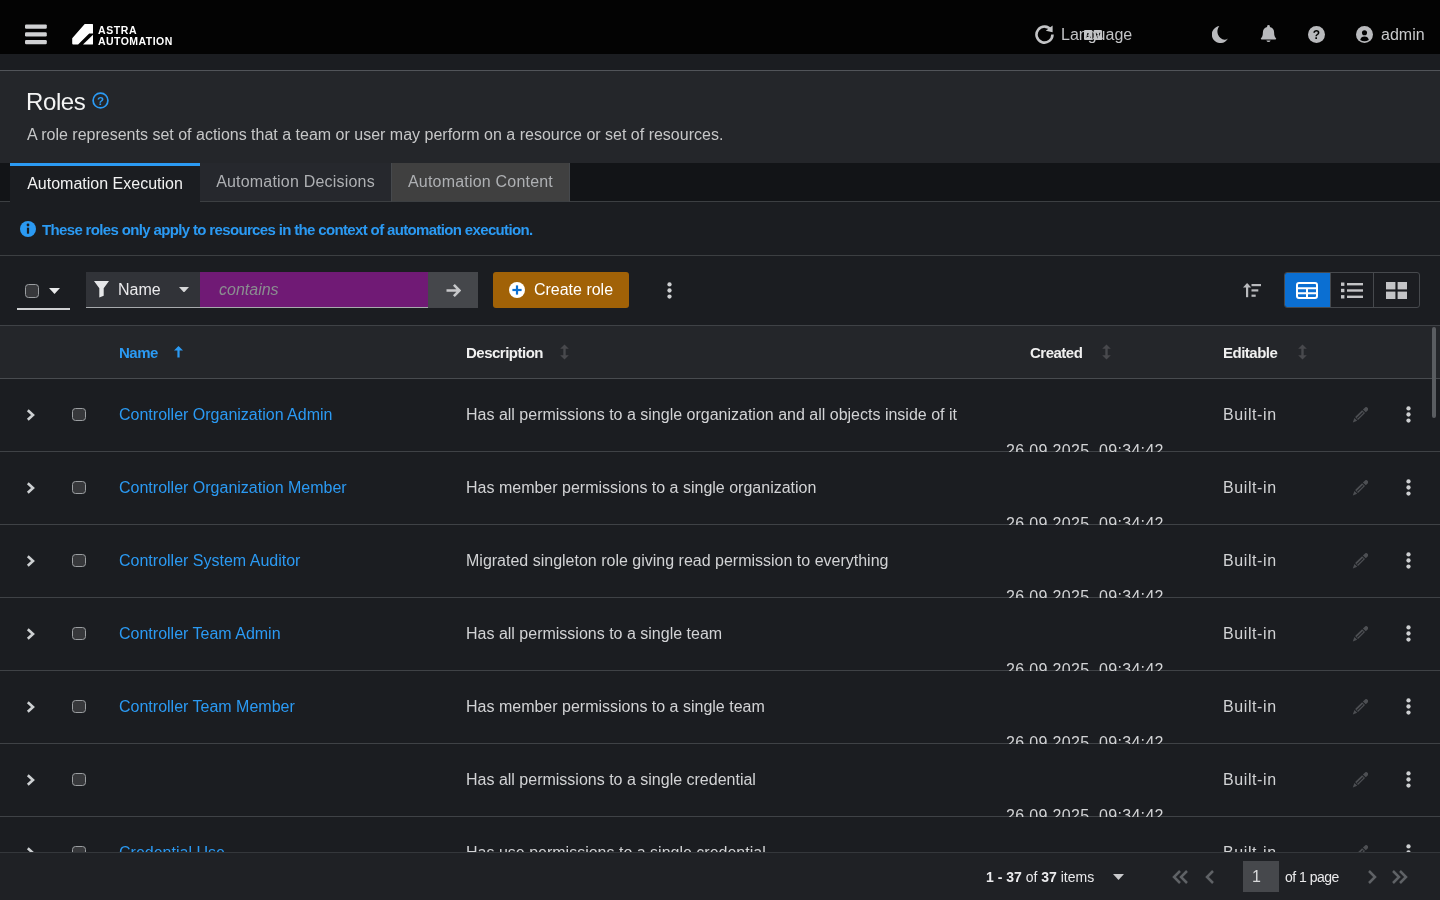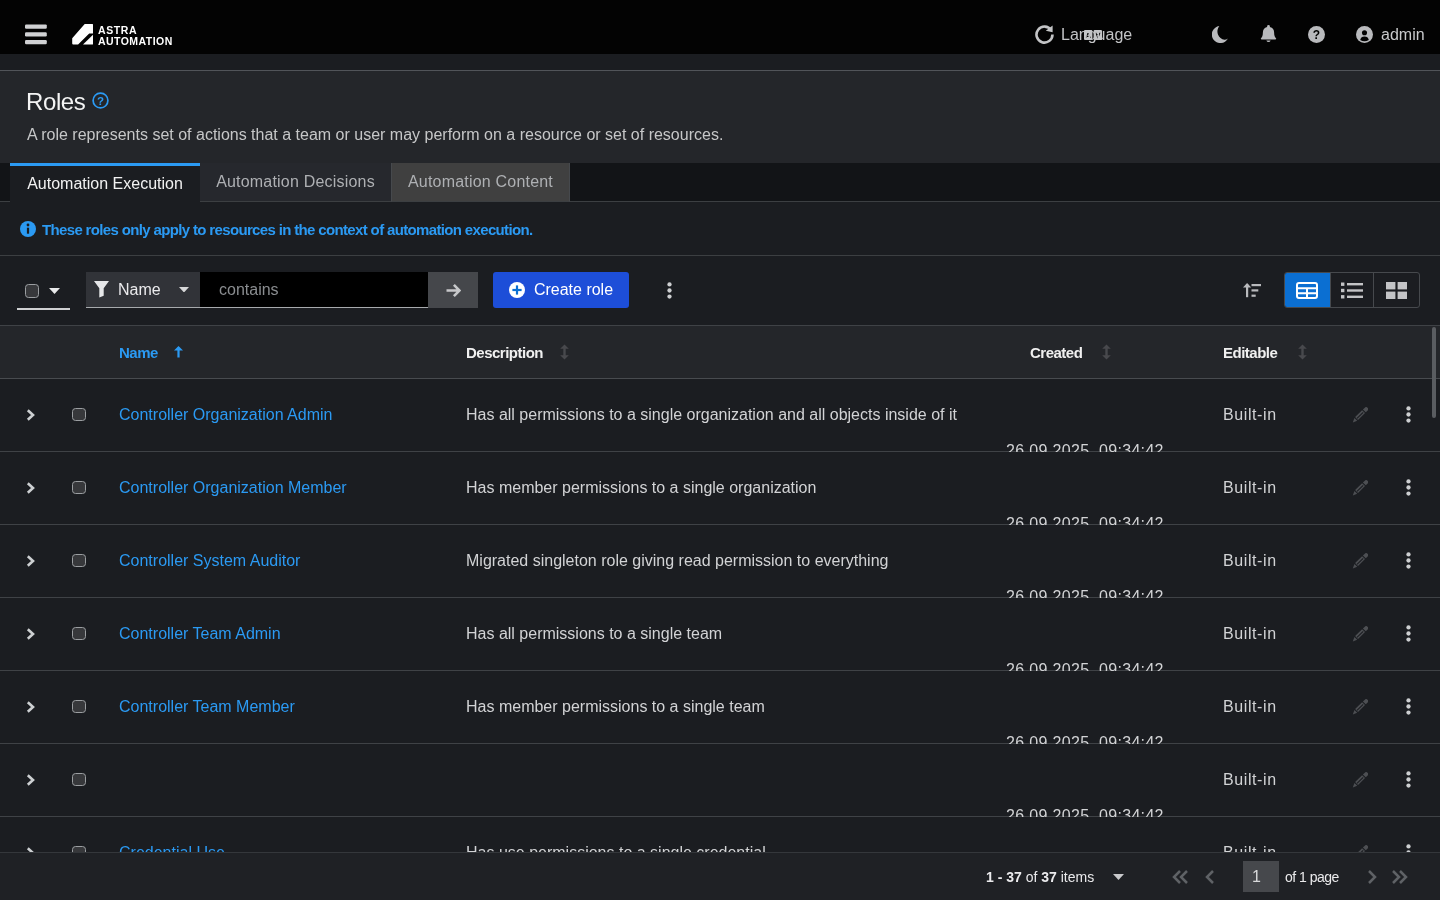--- a/index.html
+++ b/index.html
@@ -26,23 +26,23 @@
 
 
 #info { position:absolute; top:202px; left:0; width:1440px; height:54px; background:#1b1d21; border-bottom:1px solid #3c3f42; }
 #info .txt { position:absolute; left:42px; top:19px; font-size:15px; font-weight:bold; color:#2b9af3; letter-spacing:-0.65px; }
 
 
 #toolbar { position:absolute; top:256px; left:0; width:1440px; height:70px; background:#1b1d21; border-bottom:1px solid #3f4246; }
 .tb { position:absolute; top:16px; height:36px; }
 #bulk { left:17px; width:53px; height:37.5px; border-bottom:2px solid #cfd0d2; display:flex; align-items:center; gap:10px; padding-left:8px; padding-top:2px; }
 #filterdd { left:86px; width:114px; background:#313338; border-bottom:1px solid #a7aaad; display:flex; align-items:center; gap:9px; padding-left:8px; color:#eaeaec; font-size:16px; }
-#filterinput { left:200px; width:228px; background:#000000; border-bottom:1px solid #a7aaad; color:#8a8d90; font-size:16px; display:flex; align-items:center; padding-left:19px; }
+#filterinput { left:200px; width:228px; background:#701a75; border-bottom:1px solid #a7aaad; color:#8a8d90; font-size:16px; display:flex; align-items:center; padding-left:19px;font-style:italic; }
 #arrowbtn { left:428px; width:50px; background:#45474b; display:flex; align-items:center; justify-content:center; }
-#createbtn { left:493px; width:136px; background:#1d4ed8; border-radius:3px; color:#fff; font-size:16px; display:flex; align-items:center; justify-content:center; gap:9px; }
+#createbtn { left:493px; width:136px; background:#a16207; border-radius:3px; color:#fff; font-size:16px; display:flex; align-items:center; justify-content:center; gap:9px; }
 #kebab-tb { left:657px; width:24px; display:flex; align-items:center; justify-content:center; }
 #sorticon { left:1238px; width:28px; display:flex; align-items:center; justify-content:center; }
 #viewtoggle { left:1284px; width:136px; height:36px; border:1px solid #46494d; border-radius:3px; display:flex; }
 .vt { width:45px; height:34px; display:flex; align-items:center; justify-content:center; }
 #vt1 { background:#0b6fd2; border-radius:2px 0 0 2px; }
 #vt2 { border-right:1px solid #46494d; border-left:1px solid #46494d; }
 
 
 #thead { position:absolute; top:326px; left:0; width:1440px; height:53px; background:#24262a; border-bottom:1px solid #484b4f; }
 .hcell { position:absolute; top:0; height:52px; display:flex; align-items:center; gap:13px; font-size:15px; font-weight:bold; letter-spacing:-0.5px; color:#f0f0f0; }
@@ -479,20 +479,23 @@
   </div>
   <div class="row">
     <div class="cell chev">
         <svg width="9" height="12" viewBox="0 0 9 12">
           <path fill="none" stroke="#cdd0d2" stroke-width="2.6" d="M1.8,1.2 L7,6 1.8,10.8"></path>
         </svg>
       </div>
     <div class="cell cbx">
         <span class="checkbox"></span>
       </div>
+    <div class="cell cdesc">
+        <span class="desc">Has all permissions to a single credential</span>
+      </div>
     <div class="cell ccreated">
         <span class="gray" style="letter-spacing:0.33px">26.09.2025, 09:34:42</span>
       </div>
     <div class="cell cedit">
         <span class="gray" style="letter-spacing:0.6px">Built-in</span>
       </div>
     <div class="cell cpencil">
         <svg width="16" height="16" viewBox="0 0 16 16">
           <g fill="#4d4f53">
             <path d="M10.9,2.4 L13.1,0.4 a1.5,1.5 0 0 1 2.1,0.1 l0.6,0.6 a1.5,1.5 0 0 1 0.1,2.1 L13.8,5.3 Z"></path>

